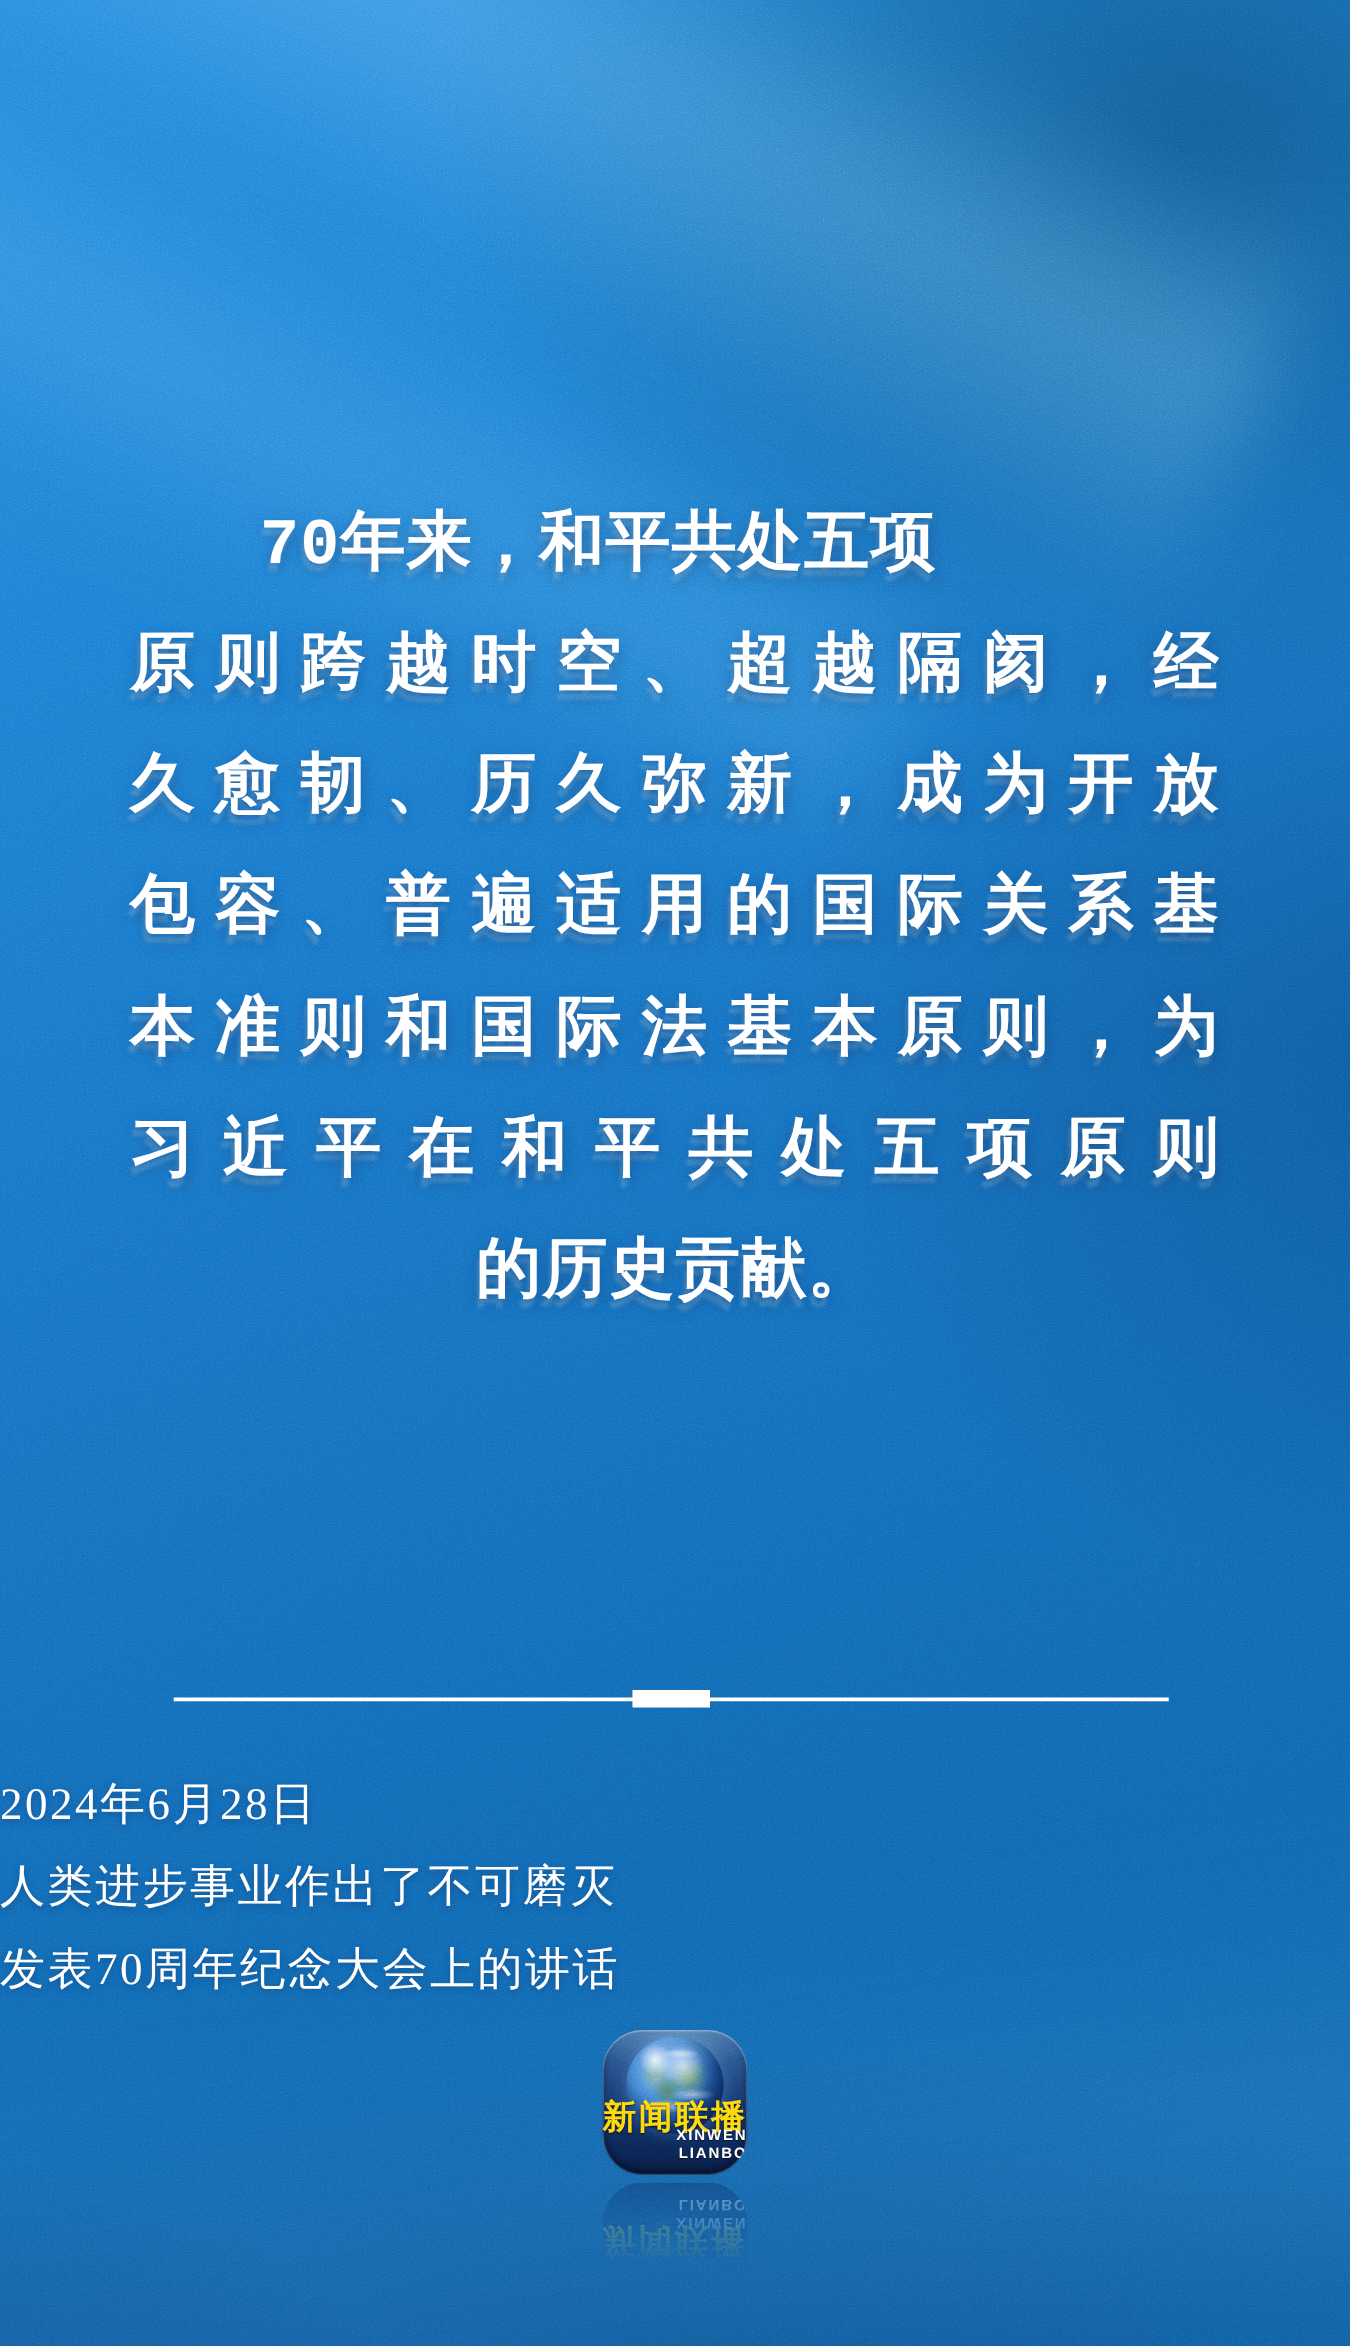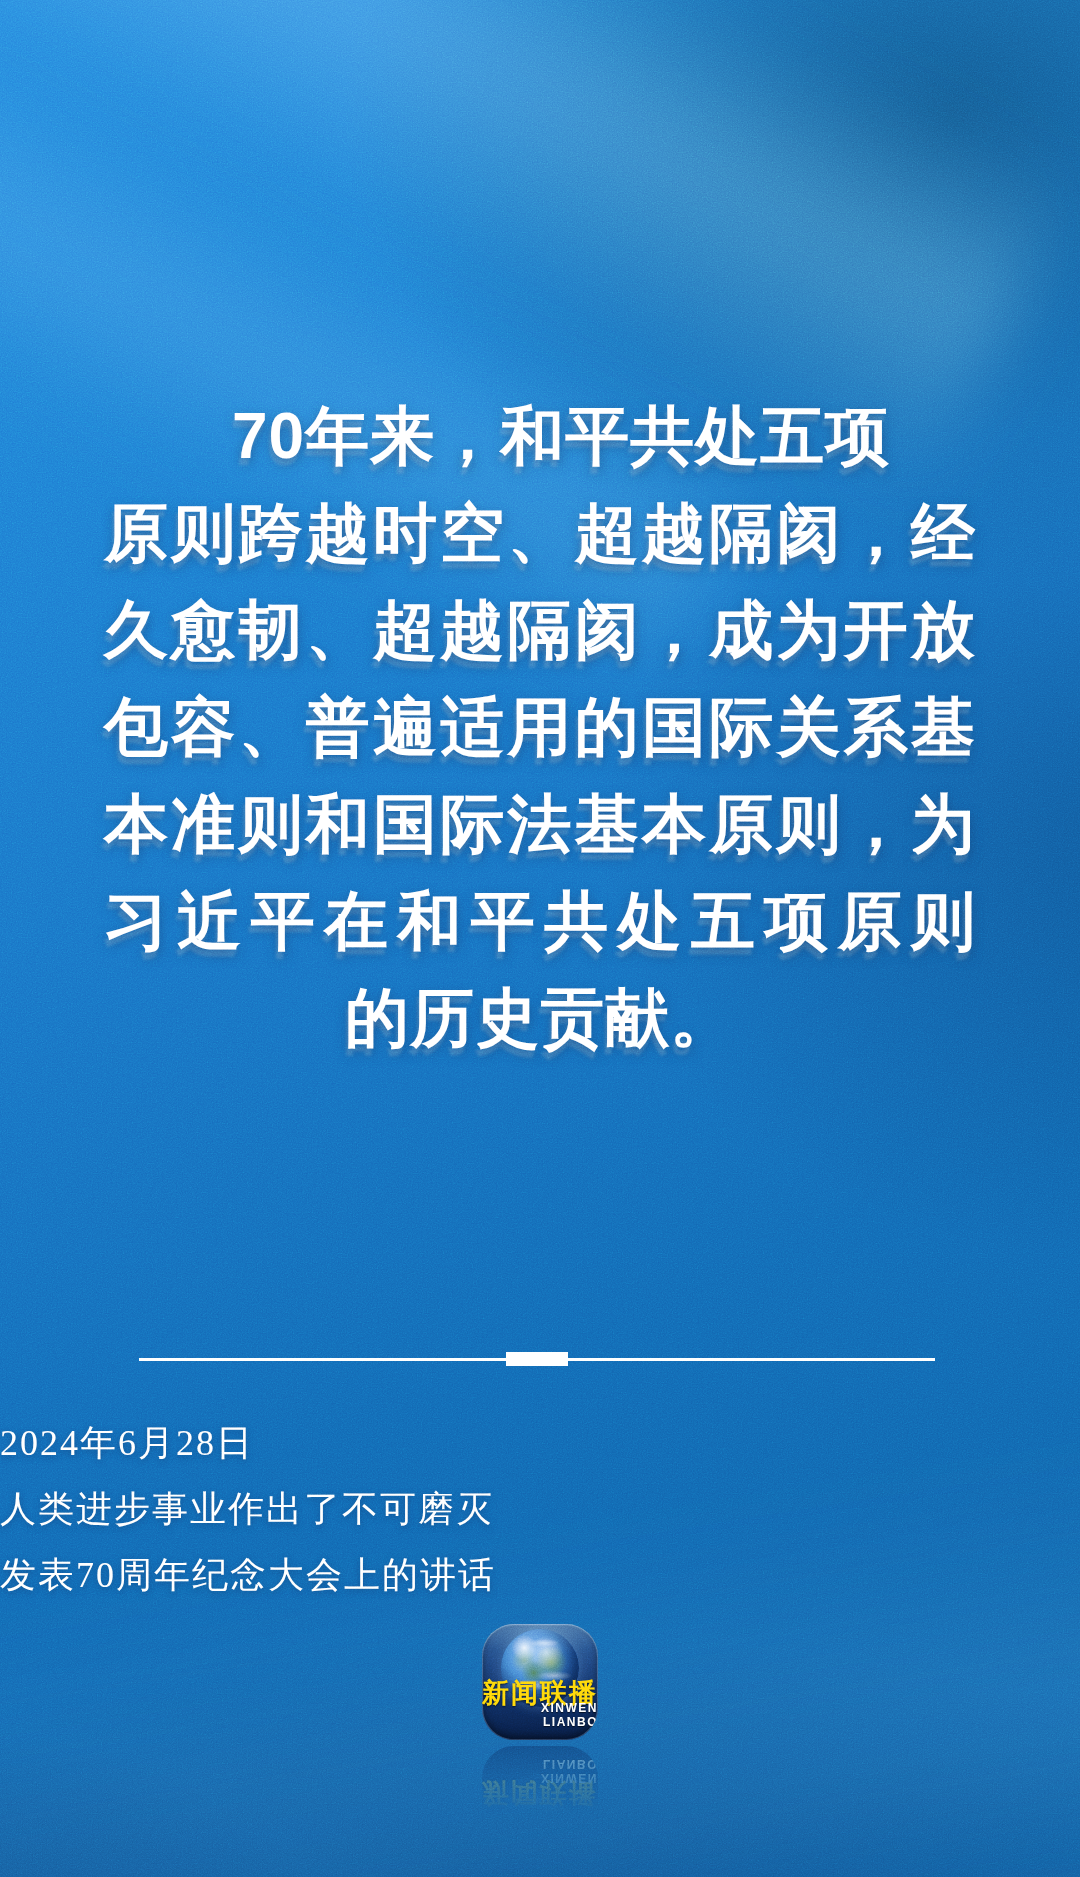--- a/index.html
+++ b/index.html
@@ -38,23 +38,24 @@
     position:absolute;inset:0;pointer-events:none;
     background:
       radial-gradient(ellipse 1400px 500px at 50% 103%, rgba(6,40,80,0.25) 0%, rgba(6,40,80,0) 60%),
       radial-gradient(ellipse 700px 500px at -5% 108%, rgba(6,40,80,0.30) 0%, rgba(6,40,80,0) 60%);
   }
 
   
   .quote{
     position:absolute;left:104px;right:104px;top:388px;
     color:#ffffff;
-    font-size:64px;line-height:97px;font-weight:900;
+    font-size:52px;line-height:97px;font-weight:900;
     letter-spacing:1px;
     text-shadow:0 5px 12px rgba(22,52,95,0.55), -2px 7px 3px rgba(205,220,235,0.22);
+    font-family:Liberation Mono, monospace;
   }
   .quote .q-line{text-align:justify;}
   .quote .q-first{text-indent:2em;}
   .quote .q-just{text-align:justify;text-align-last:justify;}
   .quote .q-last{text-align:center;}
 
   
   .divider{position:absolute;top:1352px;left:139px;width:796px;height:14px;}
   .divider .d-line{position:absolute;top:6px;left:0;right:0;height:3px;background:#ffffff;}
   .divider .d-block{position:absolute;top:0;left:50%;transform:translateX(-50%);width:62px;height:14px;background:#ffffff;}
@@ -131,21 +132,21 @@
 <div class="poster">
 
   <div class="streak streak-1"></div>
   <div class="streak streak-2"></div>
   <div class="streak streak-3"></div>
   <div class="vignette"></div>
 
   <div class="quote">
     <div class="q-line q-first">70年来，和平共处五项</div>
     <div class="q-line q-just">原则跨越时空、超越隔阂，经</div>
-    <div class="q-line q-just">久愈韧、超越隔阂，成为开放</div>
+    <div class="q-line q-just">久愈韧、历久弥新，成为开放</div>
     <div class="q-line q-just">包容、普遍适用的国际关系基</div>
     <div class="q-line q-just">本准则和国际法基本原则，为</div>
     <div class="q-line q-just">习近平在和平共处五项原则</div>
     <div class="q-line q-last">的历史贡献。</div>
   </div>
 
   <div class="divider">
     <div class="d-line"></div>
     <div class="d-block"></div>
   </div>

